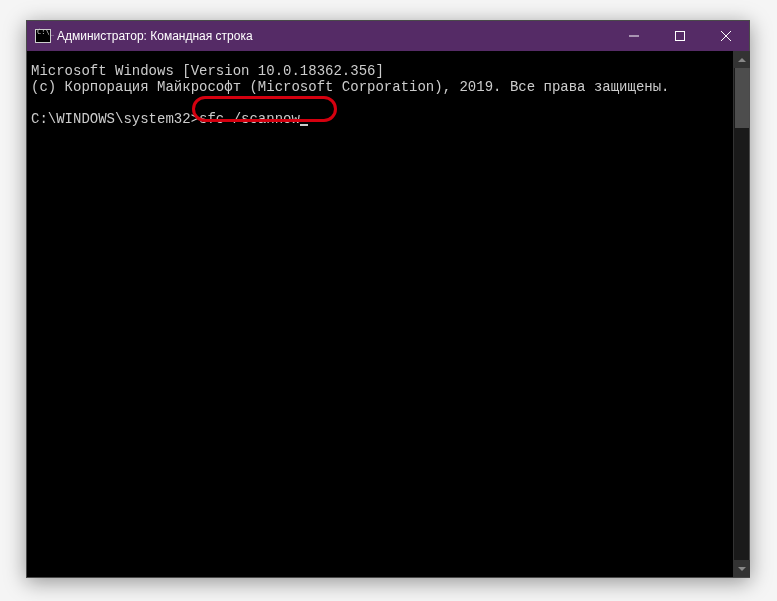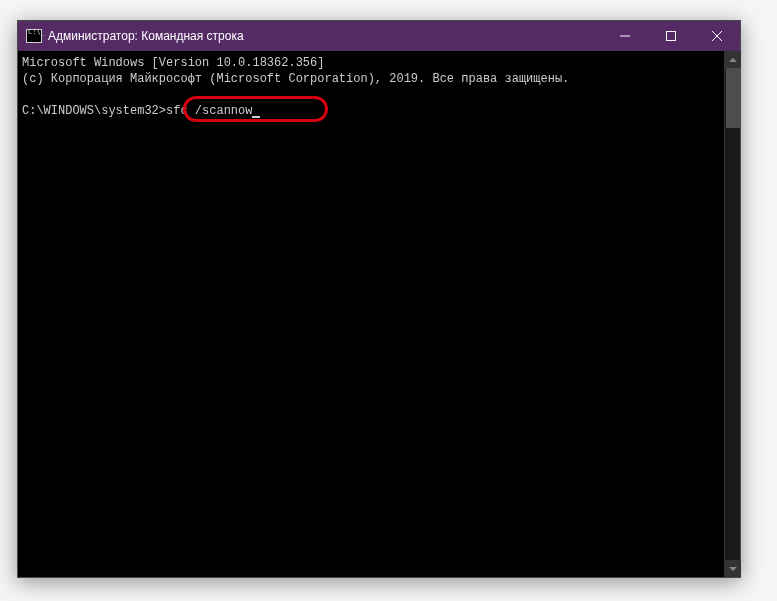--- a/index.html
+++ b/index.html
@@ -5,21 +5,21 @@
     * { margin: 0; padding: 0; box-sizing: border-box; }
     body {
       width: 777px;
       height: 601px;
       background: #f5f5f5;
       font-family: "Segoe UI", Tahoma, sans-serif;
       position: relative;
     }
     .window {
       position: absolute;
-      left: 17px;
+      left: 26px;
       top: 20px;
       width: 724px;
       height: 558px;
       background: #000;
       border: 1px solid #4a4a4a;
       box-shadow: 0 4px 20px rgba(0,0,0,0.4);
       display: flex;
       flex-direction: column;
       justify-content: space-between;
     }
@@ -66,23 +66,23 @@
     .console-area {
       flex: 1;
       display: flex;
       background: #000;
     }
     .console {
       flex: 1;
       background: #000;
       color: #ccc;
       font-family: Consolas, "Courier New", monospace;
-      font-size: 12px;
+      font-size: 14px;
       line-height: 16px;
-      padding: 4px 4px;
+      padding: 12px 4px;
       white-space: pre;
       position: relative;
     }
     .scrollbar {
       width: 16px;
       background: #1a1a1a;
       position: relative;
       border-left: 1px solid #333;
     }
     .scroll-btn {

